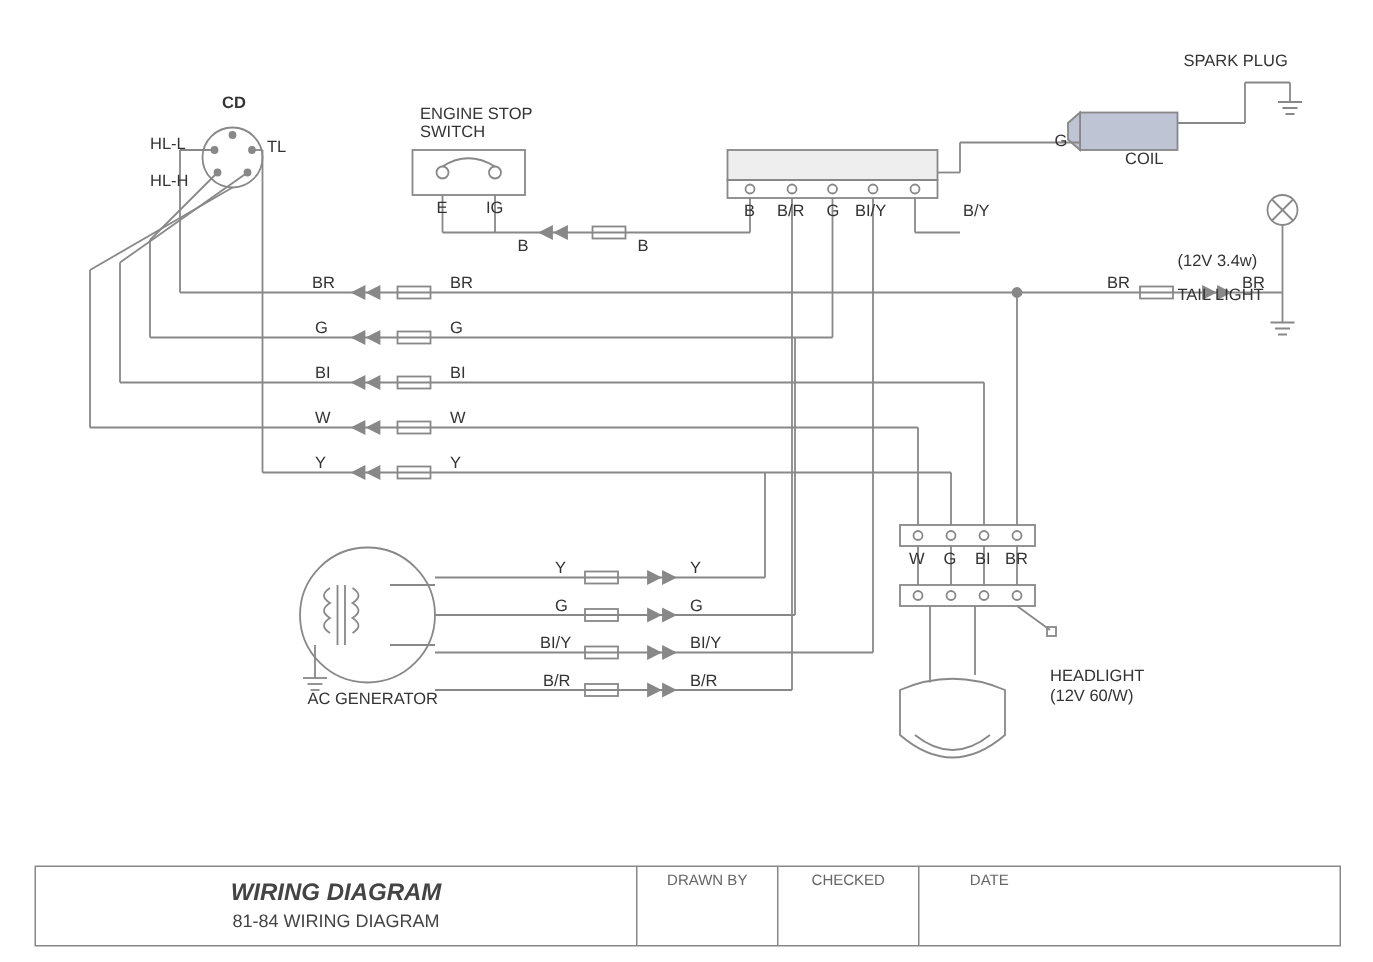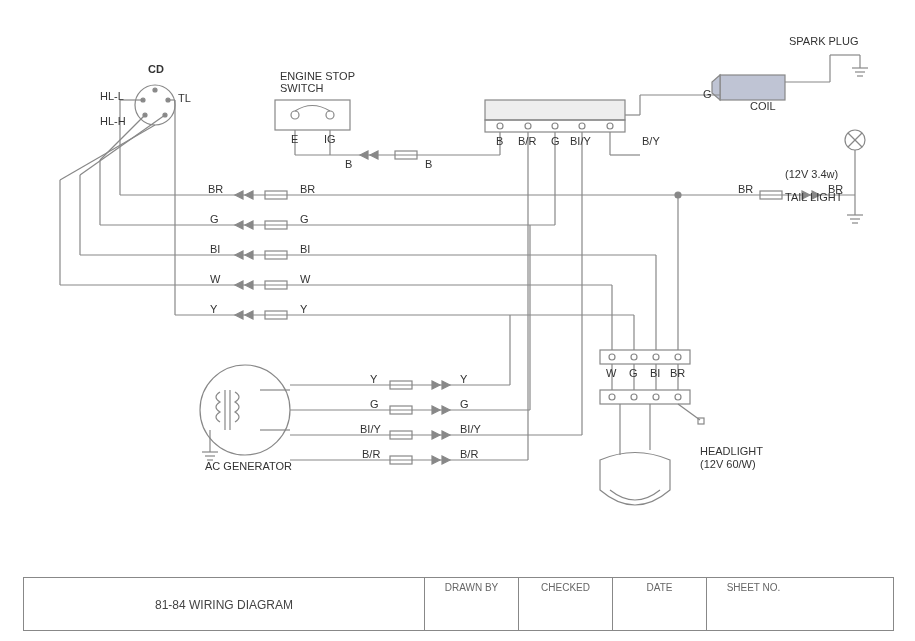--- a/index.html
+++ b/index.html
@@ -310,21 +310,21 @@
 <div class="label" style="left:700px; top:445px;text-align:center;">HEADLIGHT</div>
 <div class="label" style="left:700px; top:458px;">(12V 60/W)</div>
 
 <div class="label" style="left:785px; top:155px;margin-top:36px;">TAIL LIGHT</div>
 <div class="label" style="left:785px; top:168px;">(12V 3.4w)</div>
 
 <div class="label" style="left:205px; top:460px;">AC GENERATOR</div>
 
 <div class="title-block">
   <div class="cell title-cell">
+    <div class="title-main">WIRING DIAGRAM</div>
     <div class="title-sub">81-84 WIRING DIAGRAM</div>
   </div>
   <div class="cell info-cell">DRAWN BY</div>
   <div class="cell info-cell">CHECKED</div>
   <div class="cell info-cell">DATE</div>
-  <div class="cell info-cell">SHEET NO.</div>
 </div>
 
 </div>
 
 </body></html>

